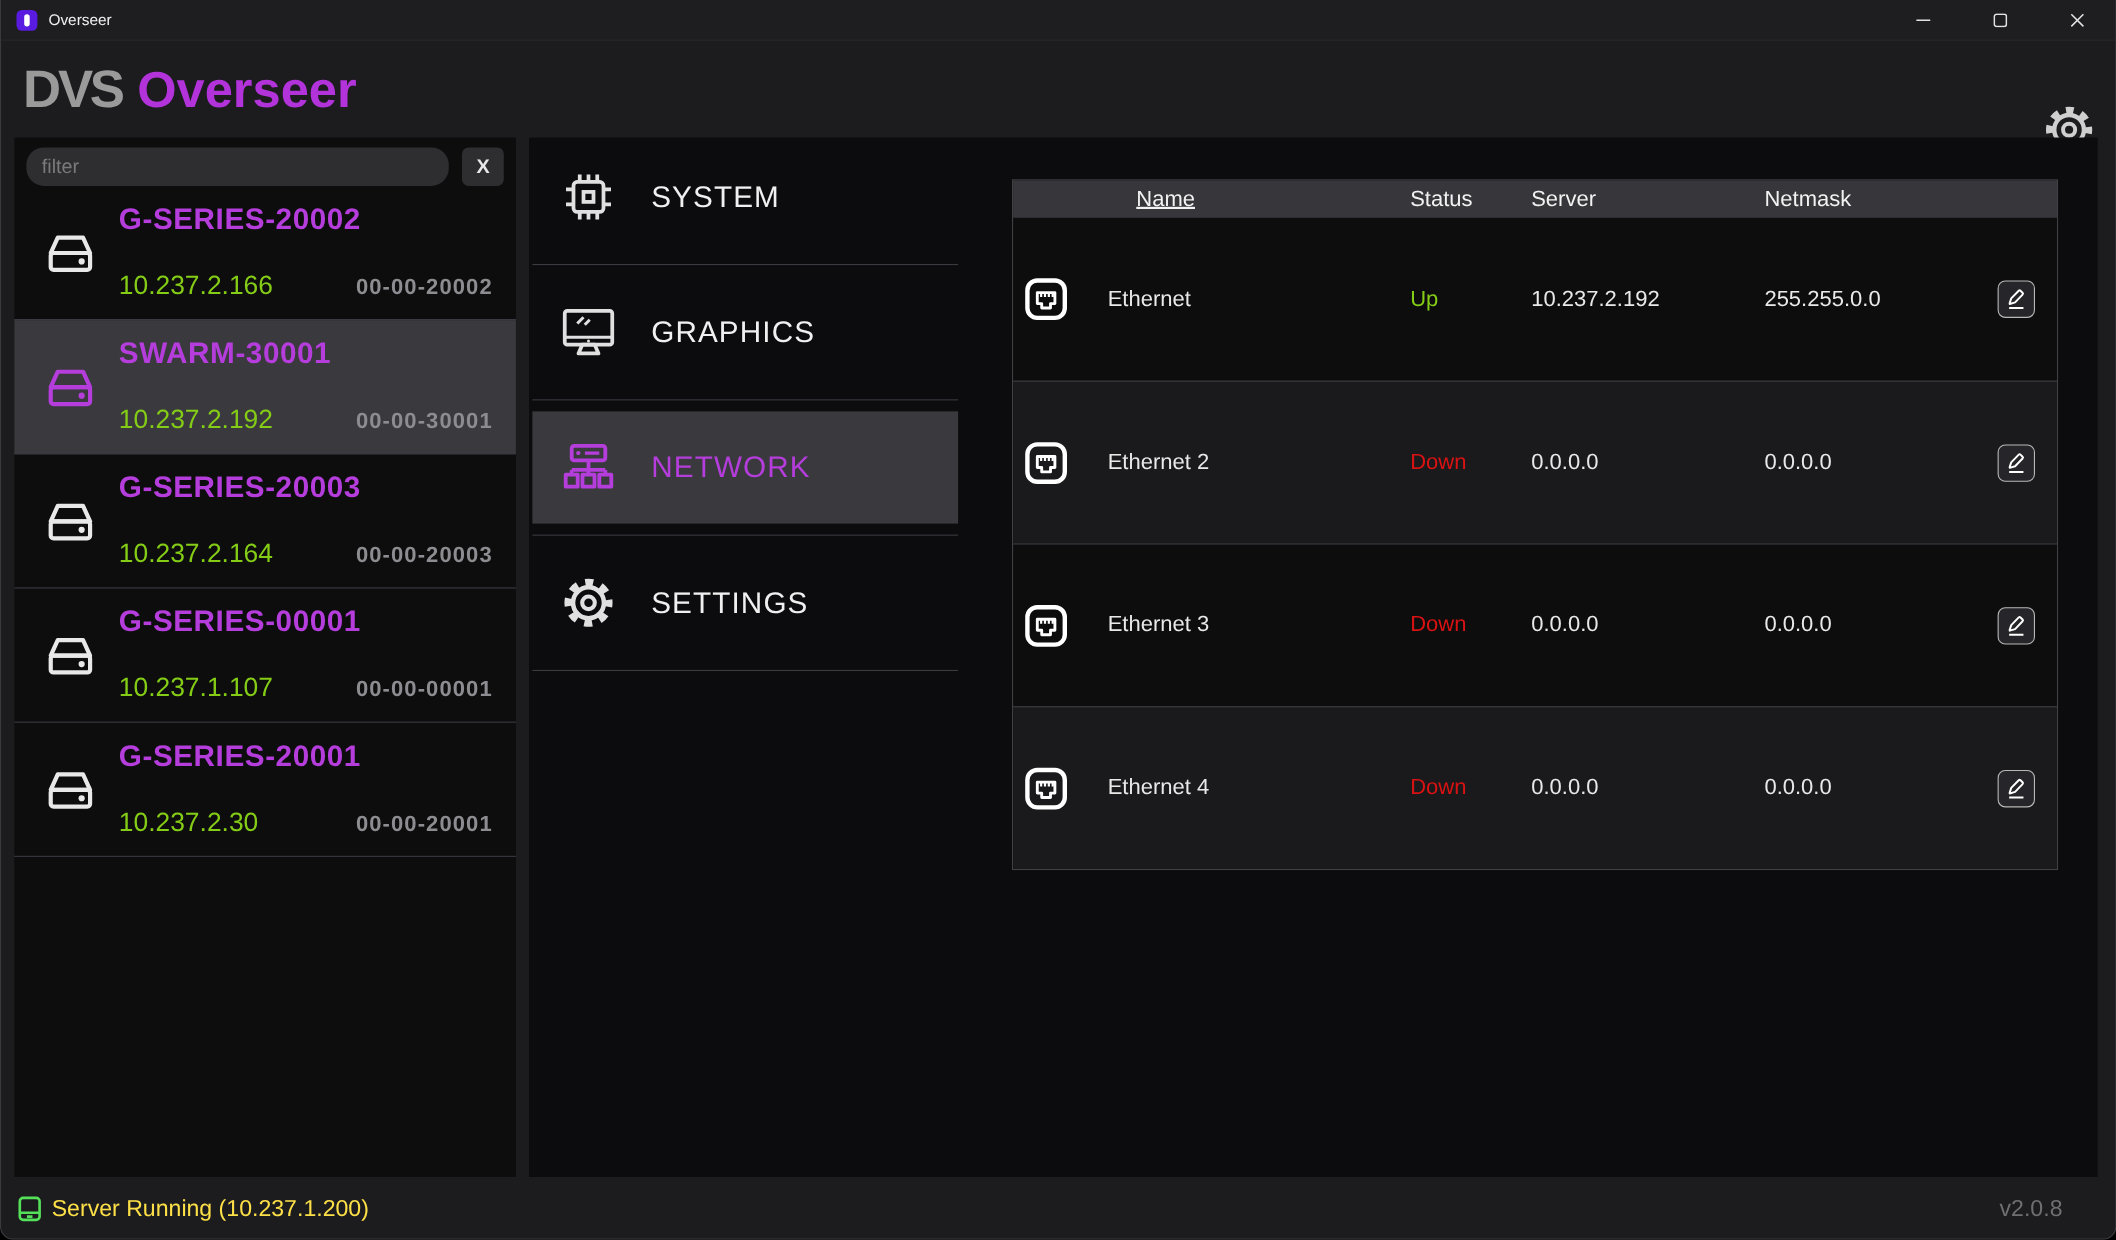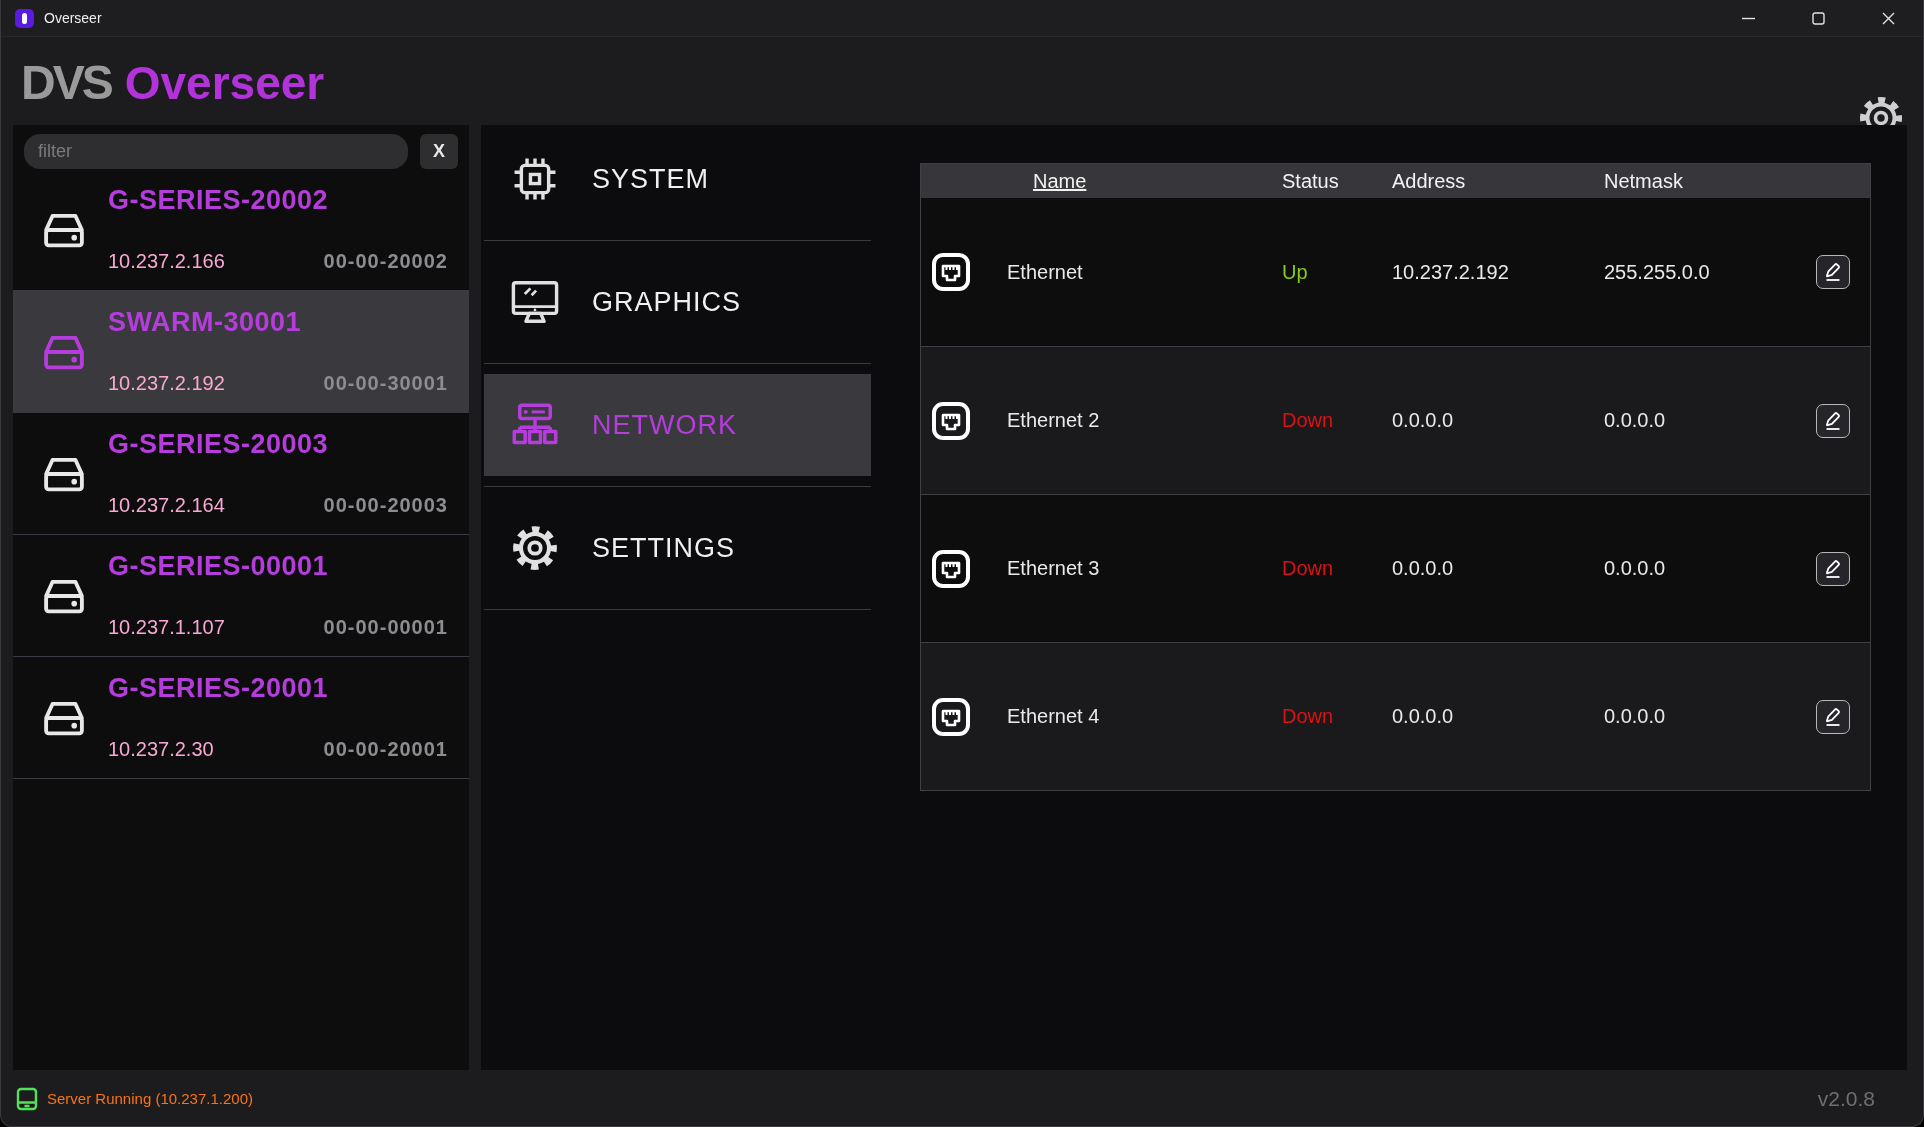--- a/index.html
+++ b/index.html
@@ -50,21 +50,21 @@
   .device-item {
     height:122px; border-bottom:1px solid #3a3a44; display:flex; align-items:center;
     padding:0 21px 0 28px; cursor:pointer; position:relative;
   }
   .device-item.selected { background:#3a3a3e; }
   .device-icon { width:46px; height:42px; color:#e8e8e8; flex:none; }
   .device-item.selected .device-icon { color:#b43ddb; }
   .device-text { margin-left:21px; flex:1; min-width:0; }
   .device-name { color:#b43ddb; font-size:27px; font-weight:700; letter-spacing:0.5px; line-height:1.1; }
   .device-sub { display:flex; align-items:baseline; margin-top:3px; }
-  .device-ip { color:#f9a8d4; font-size:20px; }
+  .device-ip { color:#84cc16; font-size:24px; }
   .device-id { margin-left:auto; color:#8d8d91; font-size:20px; font-weight:700; letter-spacing:1px;margin-top:32px; }
   
   .main { position:absolute; left:480px; top:125px; width:1426px; height:945px; background:#0c0c0e; }
   
   .nav { position:absolute; left:3px; top:3px; width:387px; }
   .nav-item {
     height:102px; display:flex; align-items:center; padding-left:26px; cursor:pointer;
   }
   .nav-item.selected { background:#3a3a3e; }
   .nav-sep { border-top:1px solid #3a3a40; margin:10px 0; }
@@ -88,21 +88,21 @@
     width:34px; height:34px; margin-left:15px; border-radius:7px;
     background:#26262a; border:1px solid #b8b8b8; color:#ffffff;
     display:flex; align-items:center; justify-content:center; cursor:pointer;
   }
   
   .statusbar {
     position:absolute; left:0; top:1070px; width:100%; height:57px;
     display:flex; align-items:center;
   }
   .server-icon { width:24px; height:24px; margin-left:14px; color:#55e05a; flex:none; }
-  .server-text { margin-left:8px; color:#f97316; font-size:15px; }
+  .server-text { margin-left:8px; color:#fde047; font-size:21px; }
   .version-text { margin-left:auto; margin-right:48px; color:#6f6f73; font-size:21px; }
 </style>
 </head>
 <body>
 
 <svg width="0" height="0" style="position:absolute">
   <defs>
     <g id="i-drive" fill="none" stroke="currentColor" stroke-width="3" stroke-linejoin="round">
       <path d="M9 4 H27 L32 15 H4 Z"></path>
       <rect x="4" y="15" width="28" height="12" rx="2"></rect>
@@ -300,21 +300,21 @@
         <span class="nav-label">SETTINGS</span>
       </div>
       <div class="nav-sep"></div>
     </div>
 
     <div class="net-table">
       <div class="tbl-grid tbl-header">
         <div></div>
         <div class="hdr-name">Name</div>
         <div>Status</div>
-        <div>Address</div>
+        <div>Server</div>
         <div>Netmask</div>
         <div></div>
       </div>
 
       <div class="tbl-grid tbl-row" style="border-top:none">
         <svg class="eth-icon" viewBox="0 0 40 40">
             <use href="#i-eth"></use>
           </svg>
         <div>Ethernet</div>
         <div class="cell-status" style="color: #84cc16;">Up</div>

